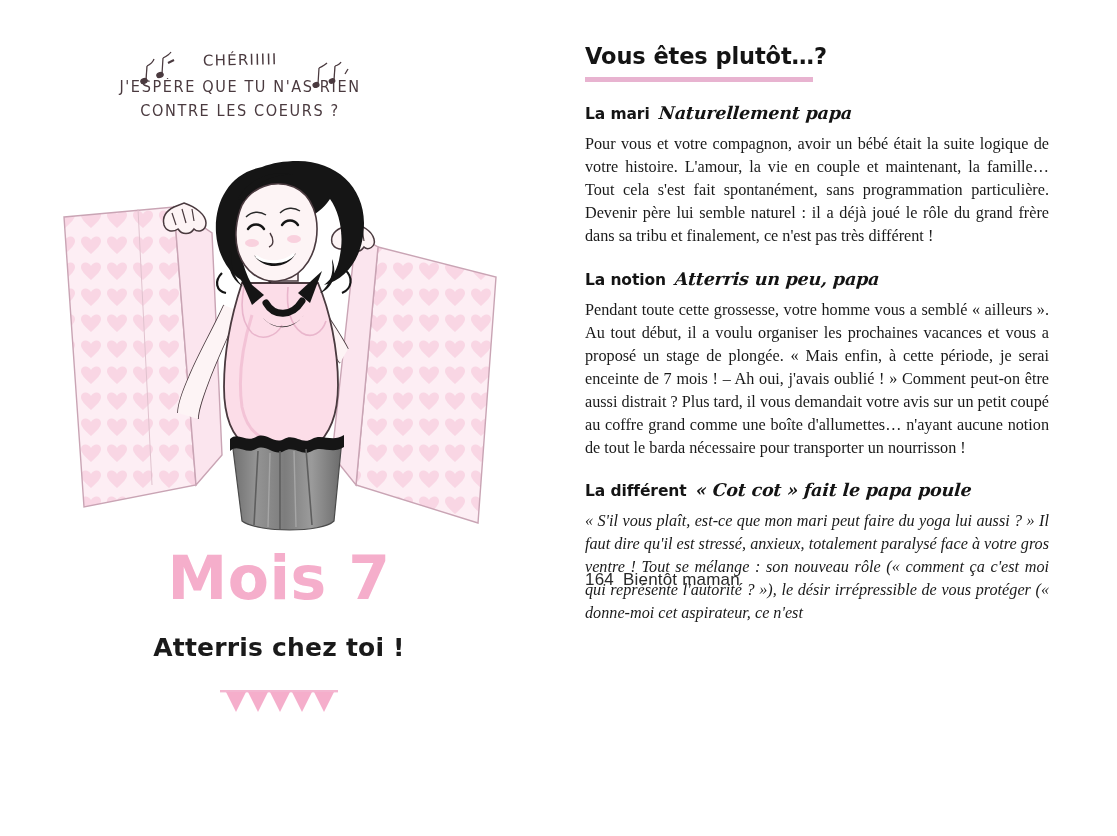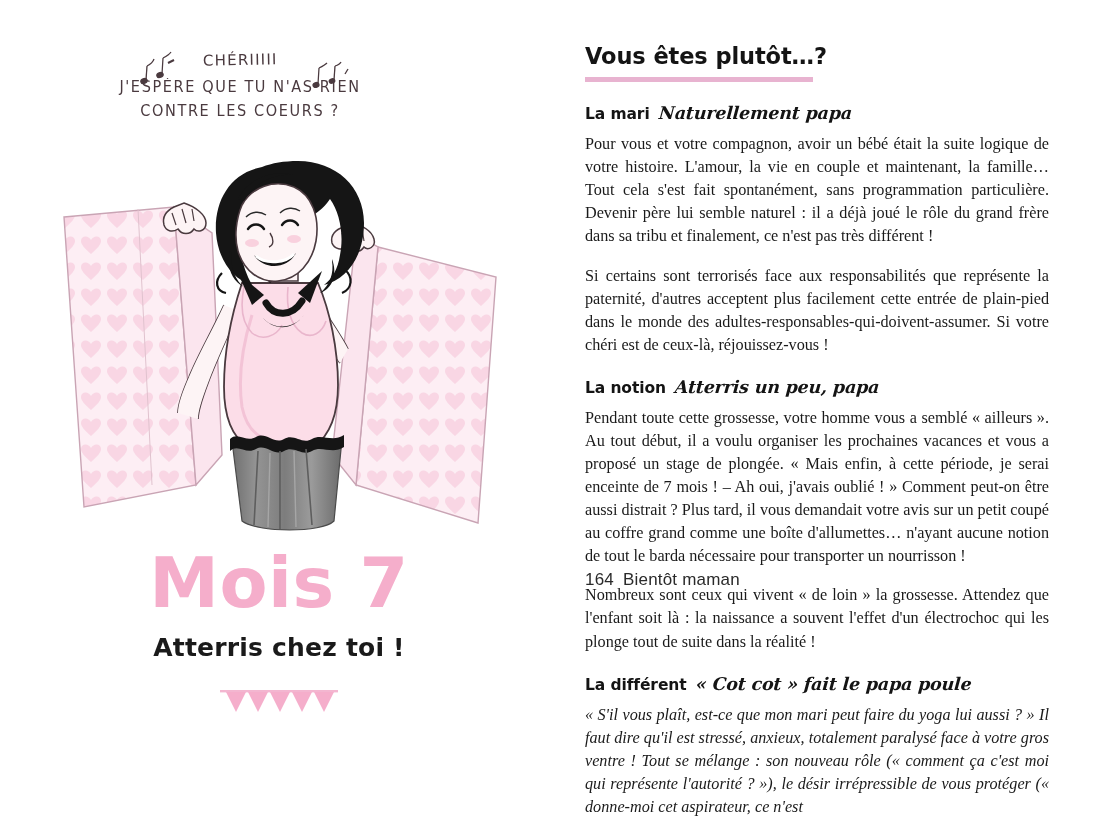--- a/index.html
+++ b/index.html
@@ -64,21 +64,21 @@
   .illo svg { display: block; }
 
   
   .mois-title {
     position: absolute;
     left: 0; top: 548px;
     width: 558px;
     text-align: center;
     font-family: "DejaVu Sans", sans-serif;
     font-weight: bold;
-    font-size: 70px;
+    font-size: 60px;
     letter-spacing: 0.5px;
     color: #f5aecb;
     line-height: 1;
   }
   .welcome-title {
     position: absolute;
     left: 0; top: 633px;
     width: 558px;
     text-align: center;
     font-family: "DejaVu Sans", sans-serif;
@@ -349,27 +349,25 @@
   <div class="right-page">
     <div class="col">
 
       <h1 class="section-title">Vous êtes plutôt…?</h1>
       <div class="title-rule"></div>
 
       <div class="subhead">
         <span class="lead">La mari</span><span class="script">Naturellement papa</span>
       </div>
       <p class="body">Pour vous et votre compagnon, avoir un bébé était la suite logique de votre histoire. L'amour, la vie en couple et maintenant, la famille… Tout cela s'est fait spontanément, sans programmation particulière. Devenir père lui semble naturel : il a déjà joué le rôle du grand frère dans sa tribu et finalement, ce n'est pas très différent !</p>
-      <p class="body">Si certains sont terrorisés face aux responsabilités que représente la paternité, d'autres acceptent plus facilement cette entrée de plain-pied dans le monde des adultes-responsables-qui-doivent-assumer. Si votre chéri est de ceux-là, réjouissez-vous !</p>
 
       <div class="subhead gap-before">
         <span class="lead">La notion</span><span class="script">Atterris un peu, papa</span>
       </div>
       <p class="body">Pendant toute cette grossesse, votre homme vous a semblé « ailleurs ». Au tout début, il a voulu organiser les prochaines vacances et vous a proposé un stage de plongée. « Mais enfin, à cette période, je serai enceinte de 7 mois ! – Ah oui, j'avais oublié ! » Comment peut-on être aussi distrait ? Plus tard, il vous demandait votre avis sur un petit coupé au coffre grand comme une boîte d'allumettes… n'ayant aucune notion de tout le barda nécessaire pour transporter un nourrisson !</p>
-      <p class="body">Nombreux sont ceux qui vivent « de loin » la grossesse. Attendez que l'enfant soit là : la naissance a souvent l'effet d'un électrochoc qui les plonge tout de suite dans la réalité !</p>
 
       <div class="subhead gap-before">
         <span class="lead">La différent</span><span class="script">« Cot cot » fait le papa poule</span>
       </div>
       <p class="body">« S'il vous plaît, est-ce que mon mari peut faire du yoga lui aussi ? » Il faut dire qu'il est stressé, anxieux, totalement paralysé face à votre gros ventre ! Tout se mélange : son nouveau rôle (« comment ça c'est moi qui représente l'autorité ? »), le désir irrépressible de vous protéger (« donne-moi cet aspirateur, ce n'est</p>
     </div>
 
     <div class="footer">
       <span class="pg">164</span><span>Bientôt maman</span>
     </div>

